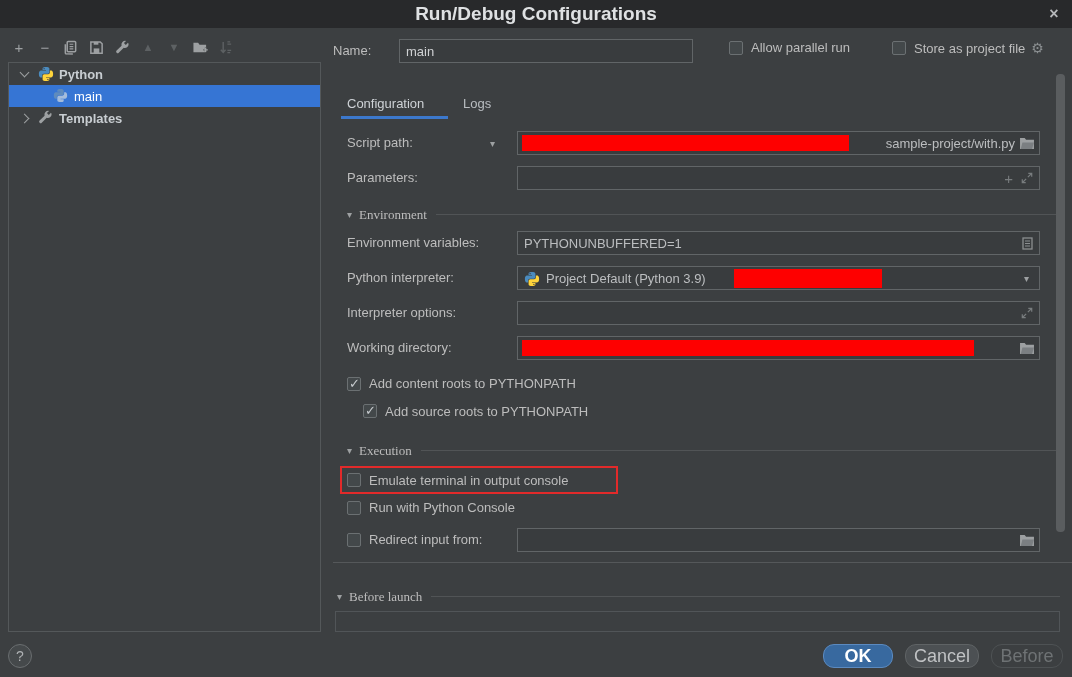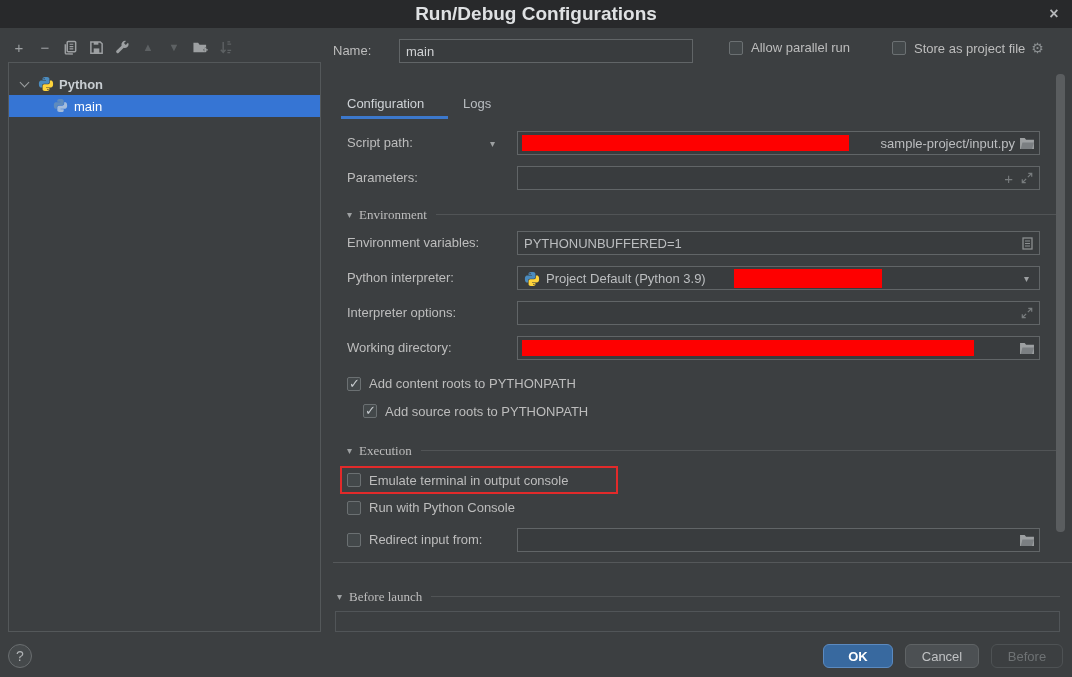--- a/index.html
+++ b/index.html
@@ -27,21 +27,21 @@
   }
   .lt-icon.disabled { color:#5d6163; }
   .lt-icon svg { display:block; }
   
   .tree-panel {
     position:absolute; left:8px; top:62px; width:313px; height:570px;
     border:1px solid #54585a; background:#3c3f41;
   }
   .tree-row {
     position:absolute; left:0; width:311px; height:22px;
-    display:flex; align-items:center; cursor:pointer;margin-top:10px;
+    display:flex; align-items:center; cursor:pointer;
   }
   .tree-row.selected { background:#3675d4; }
   .tree-row .label { color:#c8cdd1; font-weight:bold; }
   .tree-row.selected .label { color:#ffffff; font-weight:normal; }
   .chev { width:7px; height:7px; border-right:1.6px solid #9da0a2; border-bottom:1.6px solid #9da0a2; display:inline-block; }
   .chev.down { transform:rotate(45deg); margin:-3px 10px 0 12px; }
   .chev.right { transform:rotate(-45deg); margin:0 10px 0 12px; }
   .tree-icon { width:16px; height:16px; margin-right:5px; display:inline-block; }
   
   .abs { position:absolute; }
@@ -70,21 +70,21 @@
   .tab { position:absolute; top:96px; color:#b9bdc1; cursor:pointer; }
   .tab.active { color:#ced2d6; }
   .tab-underline { position:absolute; left:341px; top:116px; width:107px; height:3px; background:#3c78cc; }
   .combo-arrow { color:#9da0a2; font-size:10px; }
   .fold-icon, .mini-icon { flex:none; display:flex; align-items:center; justify-content:center; cursor:pointer; }
   .hl-box {
     position:absolute; left:340px; top:466px; width:278px; height:28px;
     border:2px solid #e22a2a; display:flex; align-items:center; padding-left:5px;
   }
   .btn {
-    position:absolute; top:644px; height:24px; border-radius:6px; font-size:13px;
+    position:absolute; top:644px; height:24px; border-radius:11px; font-size:18px;
     display:flex; align-items:center; justify-content:center; cursor:pointer;
   }
   .btn.ok { background:#38699f; border:1px solid #5b8ac0; color:#ffffff; font-weight:bold; }
   .btn.cancel { background:#4c5053; border:1px solid #5f6365; color:#c0c2c4; }
   .btn.apply { background:#3c3f41; border:1px solid #4e5254; color:#6e7274; }
   .help {
     position:absolute; left:8px; top:644px; width:24px; height:24px; border-radius:50%;
     background:#45494b; border:1px solid #6a6e70; color:#aeb1b3;
     display:flex; align-items:center; justify-content:center; font-size:14px; cursor:pointer;
   }
@@ -163,20 +163,29 @@
     </div>
     <div class="tree-row selected" style="top:22px">
       <span class="tree-icon" style="margin-left:44px;opacity:.75">
         <svg width="15" height="15" viewBox="0 0 32 32">
             <path fill="#6d93b5" d="M15.9 1.9c-7.2 0-6.7 3.1-6.7 3.1v3.2h6.8v1H6.4S1.8 8.7 1.8 16s4 7 4 7h2.4v-3.4s-.1-4 4-4h6.8s3.8.1 3.8-3.7V5.7s.6-3.8-6.9-3.8z"></path>
             <path fill="#c9d4de" d="M16.1 30.1c7.2 0 6.7-3.1 6.7-3.1v-3.2H16v-1h9.6s4.6.5 4.6-6.8-4-7-4-7h-2.4v3.4s.1 4-4 4H13s-3.8-.1-3.8 3.7v6.2s-.6 3.8 6.9 3.8z"></path>
           </svg>
       </span>
       <span class="label">main</span>
     </div>
+    <div class="tree-row" style="top:44px">
+      <span class="chev right"></span>
+      <span class="tree-icon">
+        <svg width="15" height="15" viewBox="0 0 16 16">
+            <path d="M14.5 4.5a4 4 0 0 1-5.2 3.8L4 13.6a1.6 1.6 0 0 1-2.3-2.3l5.3-5.3A4 4 0 0 1 11.8 1l-2.3 2.3 2 2L13.8 3c.4.5.7 1 .7 1.5z" fill="#9da0a2"></path>
+          </svg>
+      </span>
+      <span class="label">Templates</span>
+    </div>
   </div>
 
   <div class="abs lbl" style="left:333px;top:39px">Name:</div>
   <div class="field" style="left:399px;top:39px;width:294px">
     <input value="main" style="">
   </div>
   <div class="abs" style="left:729px;top:40px;display:flex;align-items:center">
     <span class="cb"></span>
     <span class="cb-lab">Allow parallel run</span>
   </div>
@@ -187,21 +196,21 @@
   </div>
 
   <div class="tab active" style="left:347px">Configuration</div>
   <div class="tab" style="left:463px">Logs</div>
   <div class="tab-underline"></div>
 
   <div class="abs lbl" style="left:347px;top:131px">Script path:</div>
   <div class="abs combo-arrow" style="left:490px;top:138px">▾</div>
   <div class="field" style="left:517px;top:131px;width:523px;justify-content:flex-end;padding-right:4px">
     <span class="redact" style="left:4px;top:3px;width:327px;height:16px"></span>
-    <span style="margin-right:4px">sample-project/input.py</span>
+    <span style="margin-right:4px">sample-project/with.py</span>
     <span class="fold-icon">
       <svg width="16" height="13" viewBox="0 0 17 14">
           <path d="M1 1h5l1.5 2H16v10H1z" fill="#9da0a2"></path>
           <path d="M3.5 6H16l-2 7H1.8z" fill="#7b7f82"></path>
         </svg>
     </span>
   </div>
 
   <div class="abs lbl" style="left:347px;top:166px">Parameters:</div>
   <div class="field" style="left:517px;top:166px;width:523px;justify-content:flex-end;padding-right:6px">

